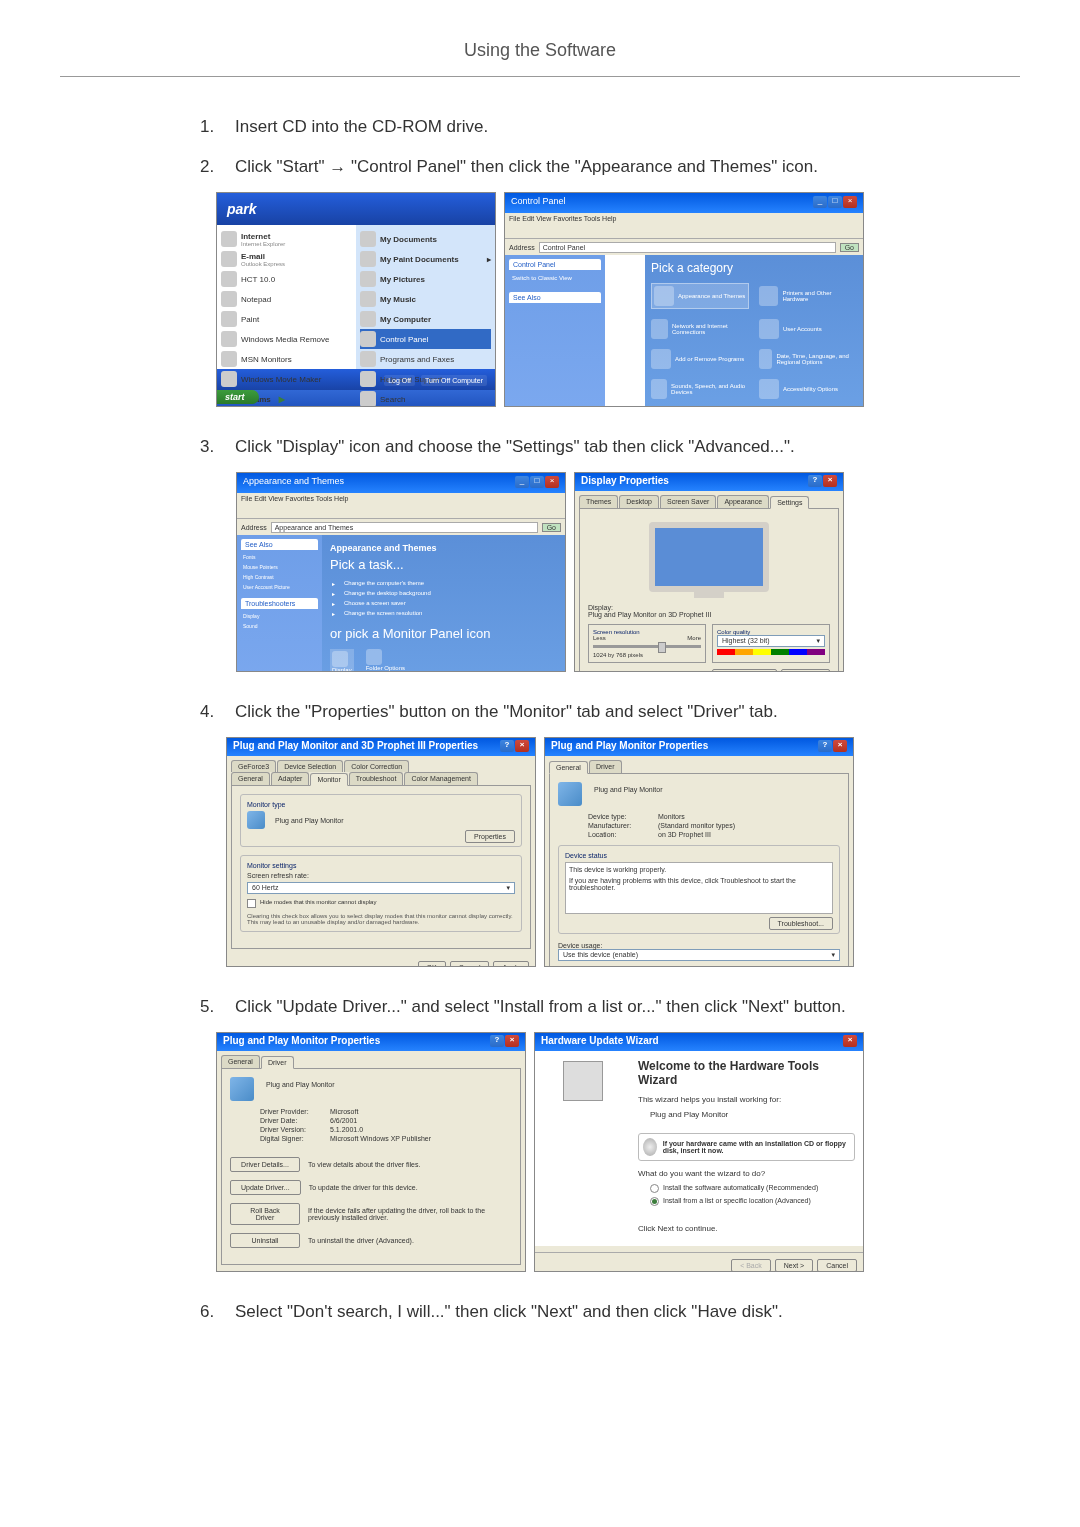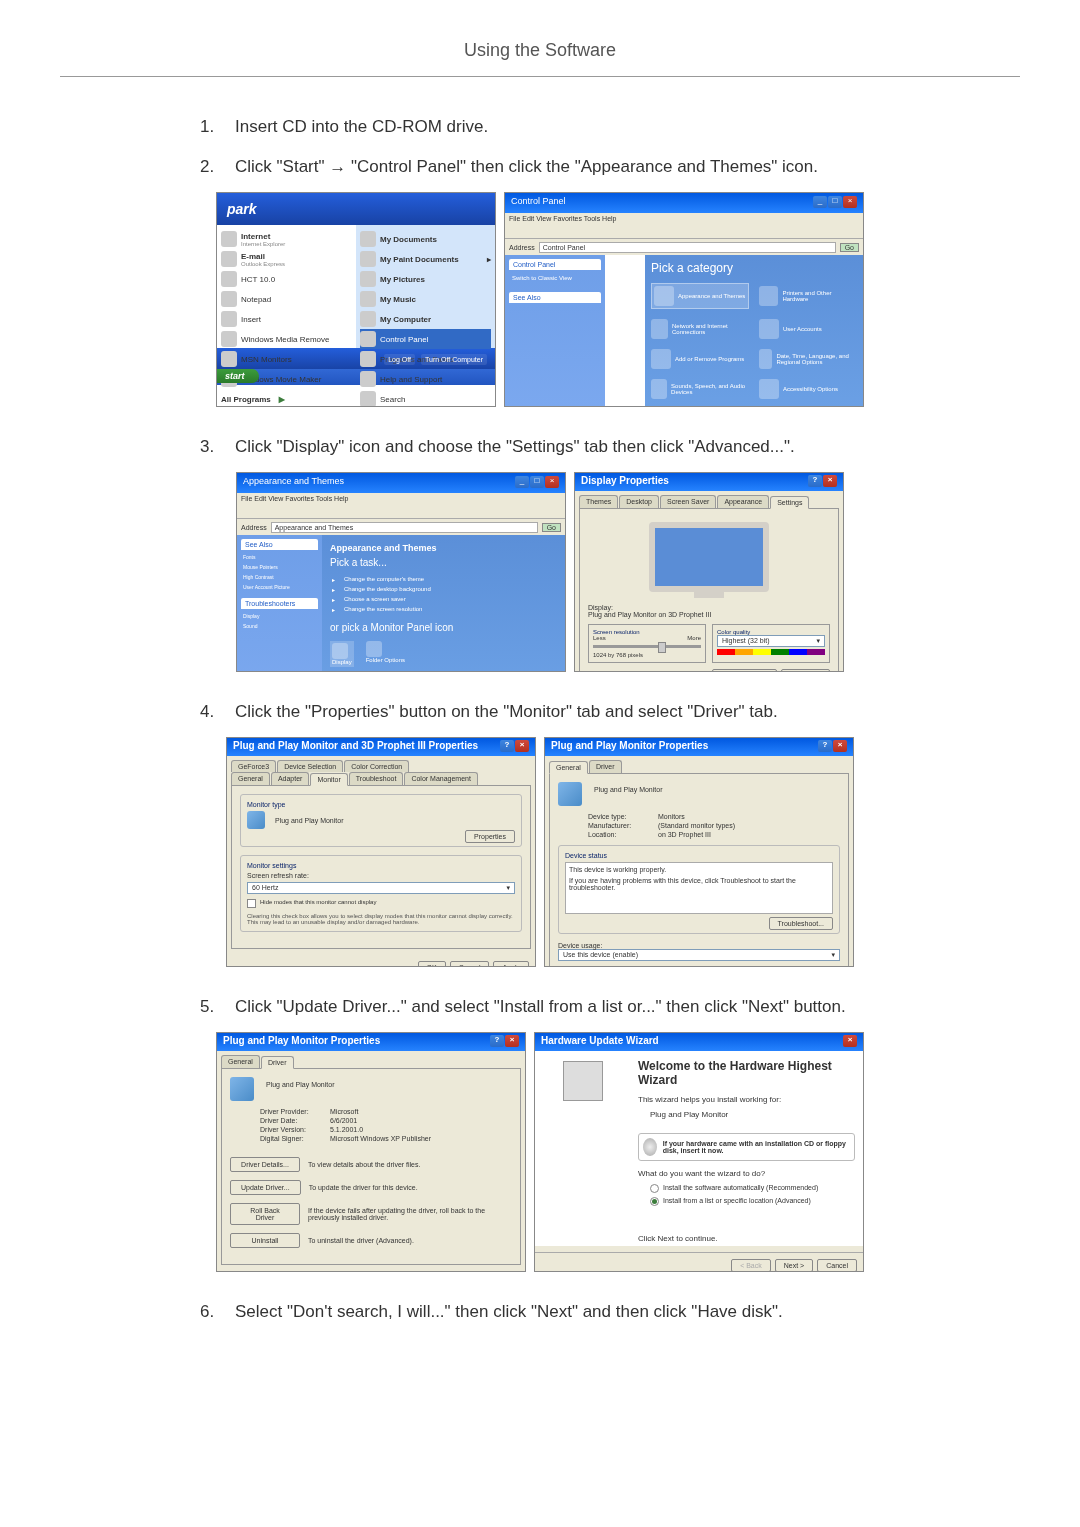--- a/index.html
+++ b/index.html
@@ -61,21 +61,21 @@
       color: #fff;
       display: flex;
       align-items: center;
       padding-left: 10px;
       font-style: italic;
       font-weight: bold;
       font-size: 14px;
     }
     .start-body {
       display: flex;
-      height: 123px;
+      height: 144px;
     }
     .start-left {
       width: 50%;
       background: #fff;
       padding: 4px;
     }
     .start-right {
       width: 50%;
       background: #d3e5fa;
       padding: 4px;
@@ -224,21 +224,21 @@
       font-size: 5px;
       color: #fff;
     }
     .app-main {
       flex: 1;
       background: linear-gradient(to bottom, #5b8fd8, #6ba0e5);
       padding: 8px;
       color: #fff;
     }
     .app-task-title {
-      font-size: 10px;
+      font-size: 13px;
       margin-bottom: 6px;
     }
     .app-task {
       font-size: 6px;
       padding: 2px 0 2px 14px;
       position: relative;
     }
     .app-task::before {
       content: '▸';
       position: absolute;
@@ -580,21 +580,21 @@
         <div class="menu-item">
             <div class="menu-icon"></div>
             <div>HCT 10.0</div>
           </div>
         <div class="menu-item">
             <div class="menu-icon"></div>
             <div>Notepad</div>
           </div>
         <div class="menu-item">
             <div class="menu-icon"></div>
-            <div>Insert</div>
+            <div>Paint</div>
           </div>
         <div class="menu-item">
             <div class="menu-icon"></div>
             <div>Windows Media Remove</div>
           </div>
         <div class="menu-item">
             <div class="menu-icon"></div>
             <div>MSN Monitors</div>
           </div>
         <div class="menu-item">
@@ -998,39 +998,39 @@
       <span>Hardware Update Wizard</span>
       <div class="win-controls">
           <div class="win-ctrl">×</div>
         </div>
     </div>
     <div class="wizard-body">
       <div class="wizard-left">
           <div class="wizard-icon"></div>
         </div>
       <div class="wizard-right">
-        <div class="wizard-title">Welcome to the Hardware Highest Wizard</div>
+        <div class="wizard-title">Welcome to the Hardware Tools Wizard</div>
         <div>This wizard helps you install working for:</div>
         <div style="padding:6px 0 6px 12px">Plug and Play Monitor</div>
         <div class="cd-icon-box">
             <div class="cd-icon"></div>
             <div style="font-weight:bold;font-size:7px">If your hardware came with an installation CD or floppy disk, insert it now.</div>
           </div>
         <div>What do you want the wizard to do?</div>
         <div style="padding:4px 0 4px 12px">
           <div class="radio-row">
               <div class="radio"></div>
               <span>Install the software automatically (Recommended)</span>
             </div>
           <div class="radio-row">
               <div class="radio checked"></div>
               <span>Install from a list or specific location (Advanced)</span>
             </div>
         </div>
-        <div style="margin-top:22px">Click Next to continue.</div>
+        <div style="margin-top:12px">Click Next to continue.</div>
       </div>
     </div>
     <div class="dlg-buttons" style="padding:6px;border-top:1px solid #aaa">
       <div class="dlg-btn" style="color:#aaa">&lt; Back</div>
       <div class="dlg-btn">Next &gt;</div>
       <div class="dlg-btn">Cancel</div>
     </div>
   </div>
 </div>
 

